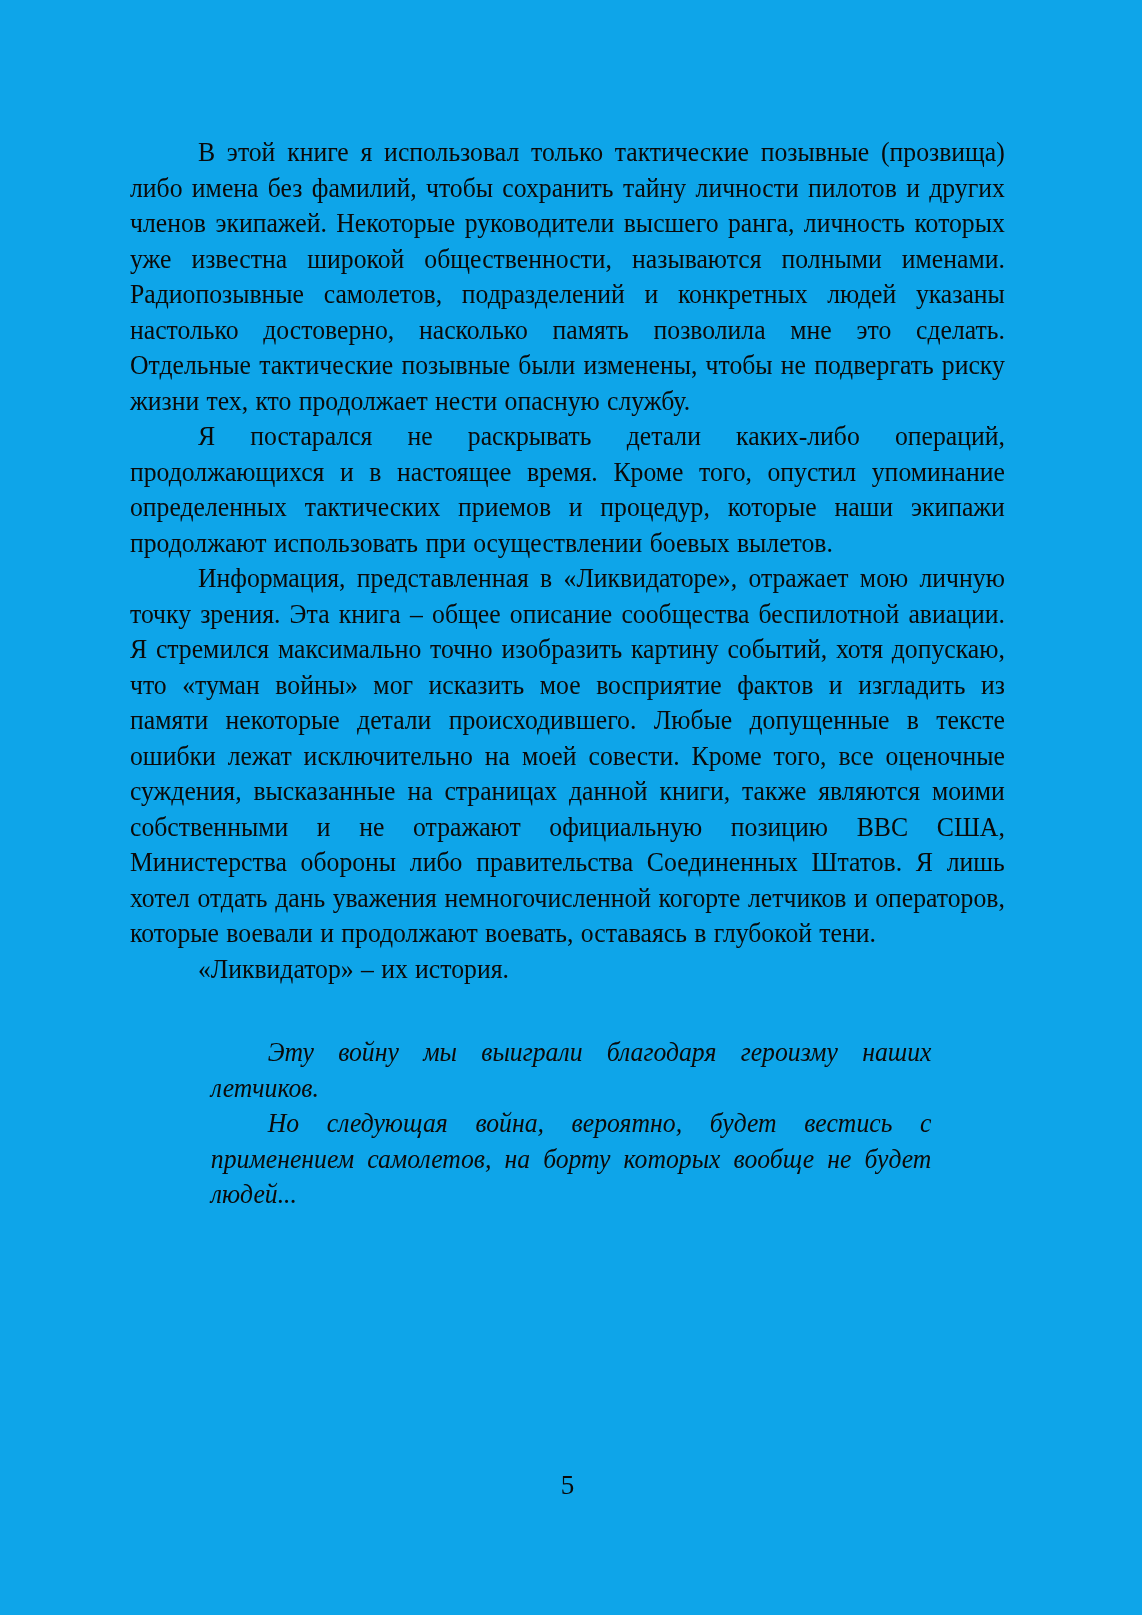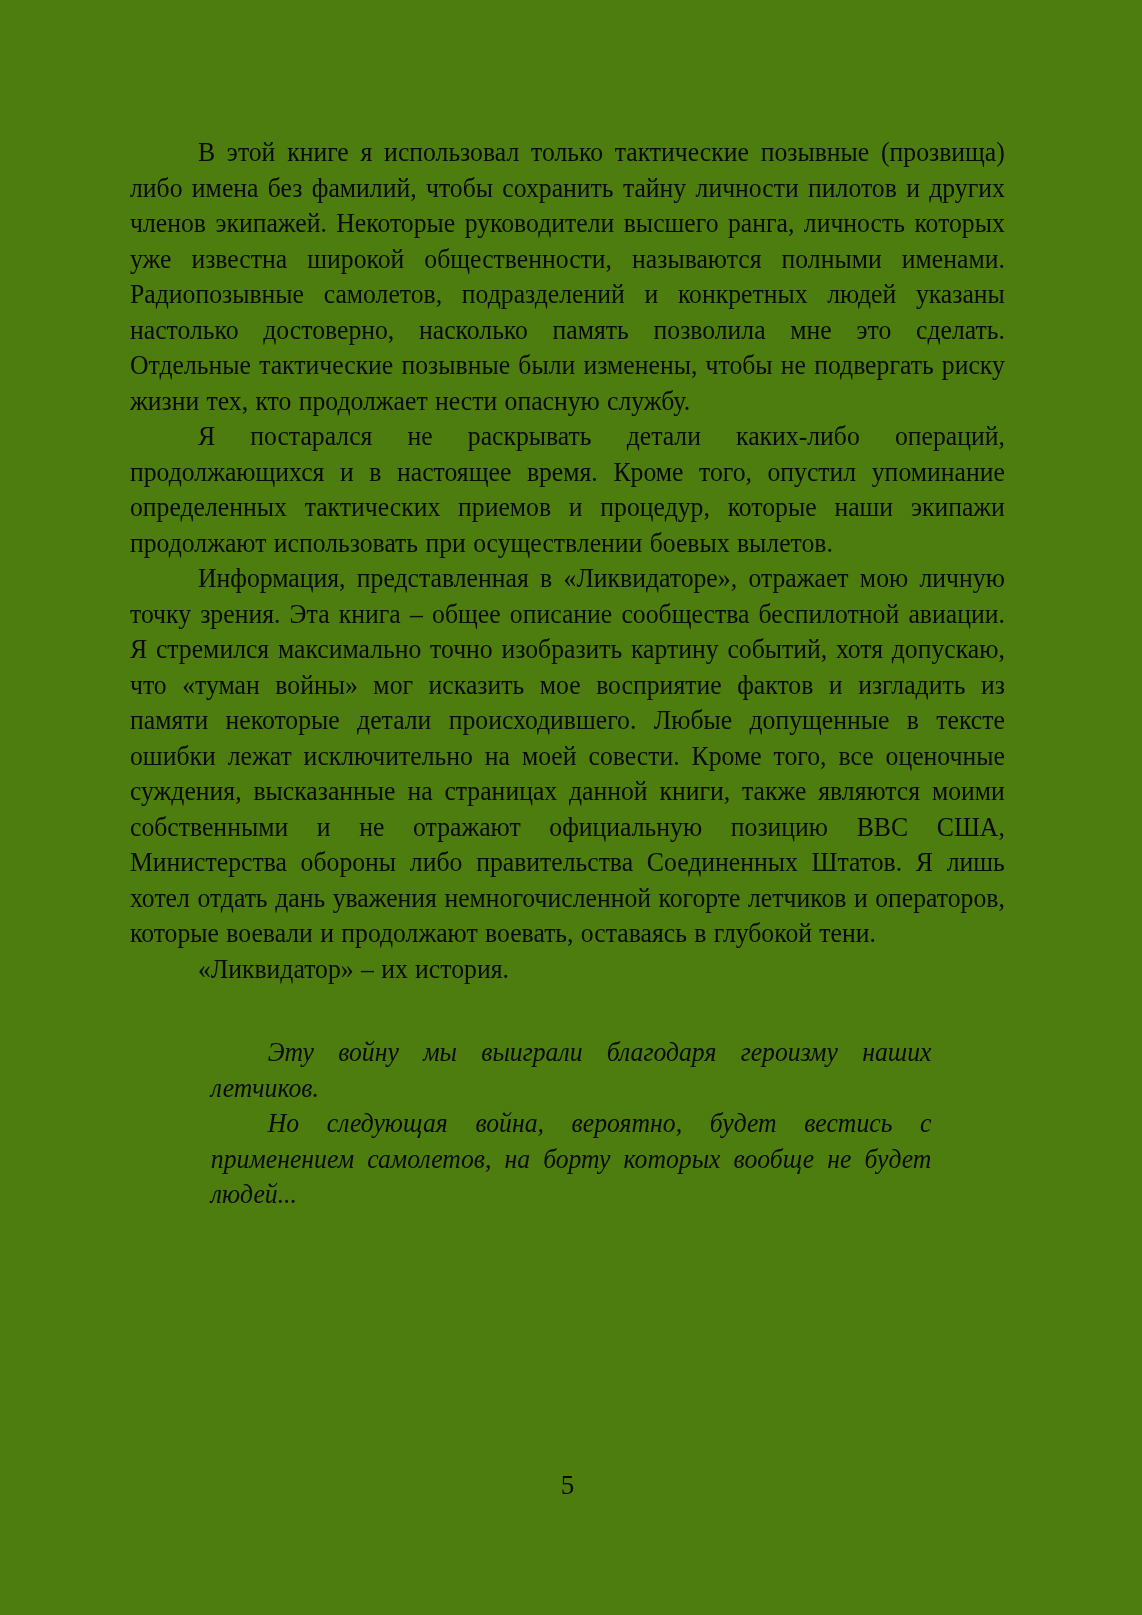--- a/index.html
+++ b/index.html
@@ -5,21 +5,21 @@
   html, body {
     margin: 0;
     padding: 0;
     background: #e9e9e9;
   }
   .page {
     position: relative;
     width: 1142px;
     height: 1615px;
     margin: 0 auto;
-    background: #4d7c0f;
+    background: #0ea5e9;
     overflow: hidden;
     font-family: "Liberation Serif", "DejaVu Serif", serif;
     color: #0a0a0a;
     -webkit-font-smoothing: antialiased;
   }
   
   .content {
     position: absolute;
     left: 130px;
     top: 134px;

